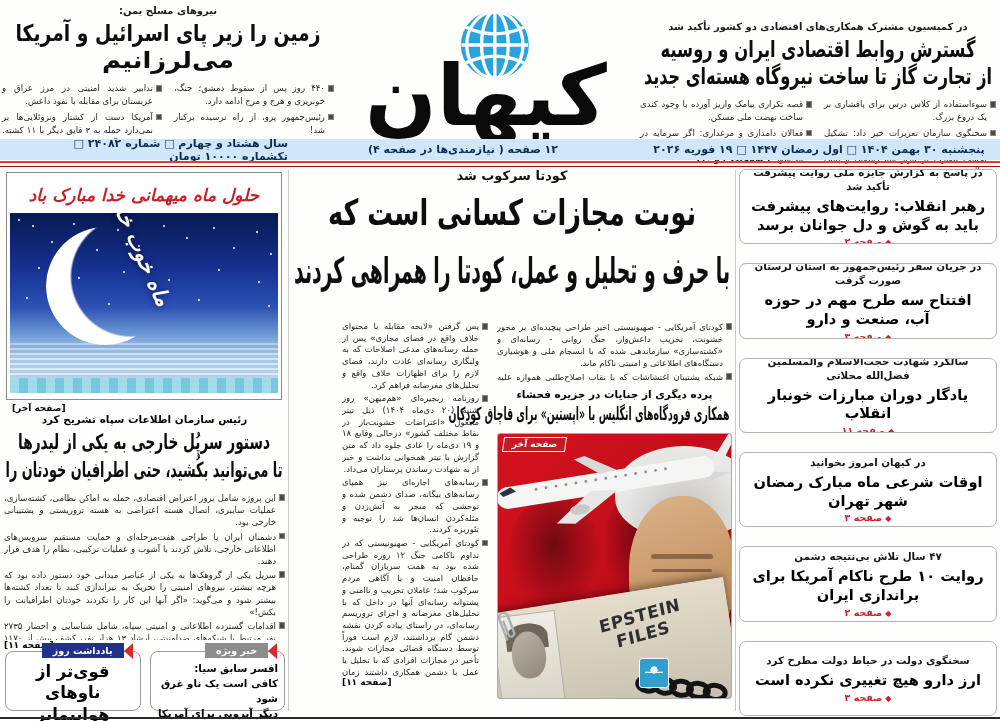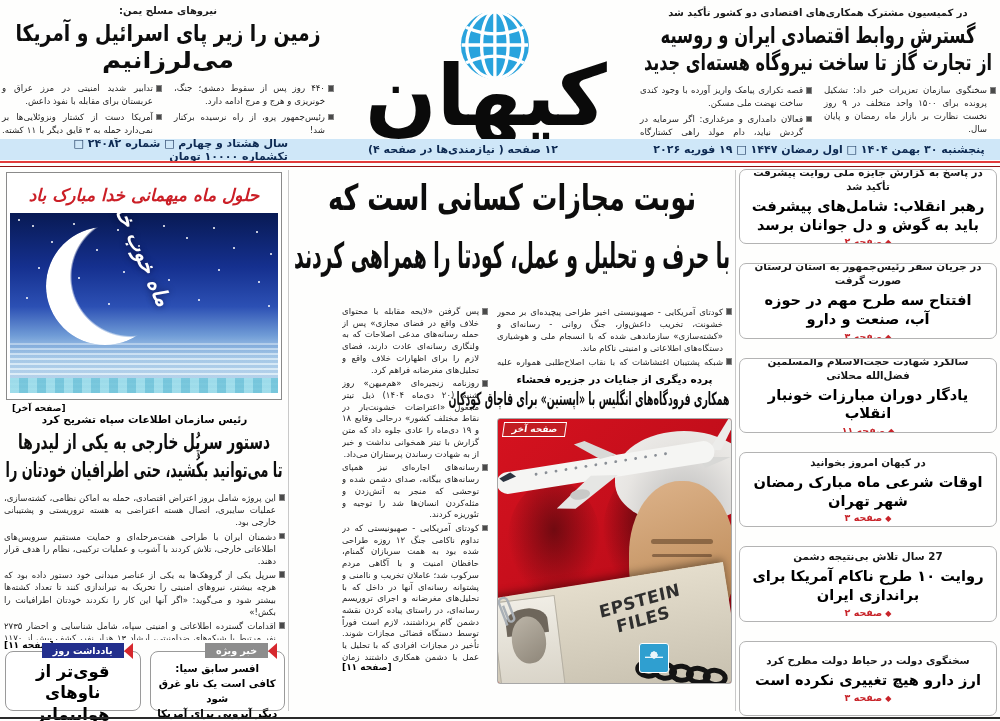--- a/index.html
+++ b/index.html
@@ -2,21 +2,21 @@
 <html dir="rtl" lang="fa"><head>
 <meta charset="utf-8">
 <style>
   * { margin:0; padding:0; box-sizing:border-box; }
   body { background:#e8e8e8; font-family:"DejaVu Sans",sans-serif; }
   .page { position:relative; width:1000px; height:721px; margin:0 auto; background:#fefefd; overflow:hidden; direction:rtl; }
 
   
   .kicker-sm { font-size:10px; font-weight:bold; color:#1a1a1a; text-align:center; }
   svg text { font-family:"DejaVu Sans",sans-serif; font-weight:bold; fill:#0d0d0d; }
-  .story-tr { position:absolute; top:7px; right:4px; width:356px; text-align:center; }
+  .story-tr { position:absolute; top:21px; right:4px; width:356px; text-align:center; }
   .story-tl { position:absolute; top:5px; left:2px; width:332px; text-align:center; }
   .bullets2 { column-count:2; column-gap:12px; direction:rtl; text-align:justify;
               font-size:8.6px; line-height:1.5; margin-top:4px; color:#222; }
   .bl { break-inside:avoid; position:relative; padding-right:9px; margin-bottom:3px; }
   .bl::before { content:""; position:absolute; right:1px; top:4px; width:4.5px; height:4.5px; background:#4a4a4a; outline:1px solid #888; }
   .pref { font-weight:bold; color:#000; }
 
   
   .masthead { position:absolute; top:8px; left:336px; width:300px; height:128px; }
   .mast-title { position:absolute; bottom:-4px; width:100%; text-align:center; font-size:84px; font-weight:bold; color:#0a0a0a; line-height:1.05; letter-spacing:-2px; }
@@ -98,35 +98,36 @@
 
   .sepah { position:absolute; top:413px; left:4px; width:281px; text-align:center; }
   .sp-kicker { font-size:10.5px; font-weight:bold; }
   .sp-bullets { text-align:justify; font-size:8.6px; line-height:1.42; color:#1c1c1c; margin-top:3px; height:148px; overflow:hidden; }
 
   .boxes { position:absolute; bottom:10px; left:5px; width:280px; display:flex; gap:9px; }
   .note-box { flex:1; position:relative; border:1.5px solid #9a9a9a; border-radius:8px; background:#fff; height:60px; padding:9px 6px 3px; text-align:center; }
   .pill { position:absolute; top:-9px; right:16px; color:#fff; font-size:9.5px; font-weight:bold; padding:1.5px 11px 2.5px; white-space:nowrap; }
   .pill-gray { background:#8d8d8d; } .pill-navy { background:#232f8d; }
   .arr { position:absolute; right:-9px; top:50%; transform:translateY(-50%); width:0; height:0; border-top:8px solid transparent; border-bottom:8px solid transparent; border-right:9px solid #d6282e; }
-  .kb-line { font-size:10.3px; font-weight:bold; line-height:1.45; }
+  .kb-line { font-size:10.3px; font-weight:bold; line-height:1.45;text-align:right; }
   .yd-title { font-size:16.5px; font-weight:bold; line-height:1.3; }
 </style>
 </head>
 <body>
 
 <div class="page">
 
   <div class="story-tr">
     <div class="kicker-sm">در کمیسیون مشترک همکاری‌های اقتصادی دو کشور تأکید شد</div>
     <svg width="356" height="58">
       <text x="178" y="25" text-anchor="middle" font-size="23" textLength="315" lengthAdjust="spacingAndGlyphs">گسترش روابط اقتصادی ایران و روسیه</text>
       <text x="178" y="52" text-anchor="middle" font-size="23" textLength="348" lengthAdjust="spacingAndGlyphs">از تجارت گاز تا ساخت نیروگاه هسته‌ای جدید</text>
     </svg>
     <div class="bullets2">
+      <div class="bl"><span>سوءاستفاده از کلاس درس برای پافشاری بر یک دروغ بزرگ.</span></div>
       <div class="bl"><span>سخنگوی سازمان تعزیرات خبر داد: تشکیل پرونده برای ۱۵۰۰ واحد متخلف در ۹ روز نخست نظارت بر بازار ماه رمضان و پایان سال.</span></div>
       <div class="bl"><span>قصه تکراری پیامک واریز آورده با وجود کندی ساخت نهضت ملی مسکن.</span></div>
       <div class="bl"><span>فعالان دامداری و مرغداری: اگر سرمایه در گردش نیاید، دام مولد راهی کشتارگاه می‌شود.</span> <span class="pref">[ صفحات ۴ و ۱۰]</span></div>
     </div>
   </div>
 
   <div class="masthead">
     <svg class="globe" viewBox="0 0 100 100">
       <circle cx="50" cy="50" r="46" fill="#29a3dd"></circle>
       <g stroke="#fff" stroke-width="4.5" fill="none">
@@ -160,21 +161,21 @@
     <div class="ds-c">۱۲ صفحه ( نیازمندی‌ها در صفحه ۴)</div>
     <div class="ds-l">سال هشتاد و چهارم □ شماره ۲۴۰۸۲ □ تکشماره ۱۰۰۰۰ تومان</div>
   </div>
   <div class="red-rule"></div>
   <div class="vdiv vd1"></div>
   <div class="vdiv vd2"></div>
 
   <div class="sidebar">
     <div class="sb-box">
       <div class="sb-kicker">در پاسخ به گزارش جایزه ملی روایت پیشرفت تأکید شد</div>
-      <div class="sb-head">رهبر انقلاب: شامل‌های پیشرفت باید به گوش و دل جوانان برسد</div>
+      <div class="sb-head">رهبر انقلاب: روایت‌های پیشرفت باید به گوش و دل جوانان برسد</div>
       <div class="sb-page">
           <span class="pmark"></span>
           <span>صفحه ۲</span>
         </div>
     </div>
     <div class="sb-box">
       <div class="sb-kicker">در جریان سفر رئیس‌جمهور به استان لرستان صورت گرفت</div>
       <div class="sb-head">افتتاح سه طرح مهم در حوزه آب، صنعت و دارو</div>
       <div class="sb-page">
           <span class="pmark"></span>
@@ -191,38 +192,39 @@
     </div>
     <div class="sb-box">
       <div class="sb-kicker">در کیهان امروز بخوانید</div>
       <div class="sb-head">اوقات شرعی ماه مبارک رمضان شهر تهران</div>
       <div class="sb-page">
           <span class="pmark"></span>
           <span>صفحه ۳</span>
         </div>
     </div>
     <div class="sb-box">
-      <div class="sb-kicker">27 سال تلاش بی‌نتیجه دشمن</div>
+      <div class="sb-kicker">۴۷ سال تلاش بی‌نتیجه دشمن</div>
       <div class="sb-head">روایت ۱۰ طرح ناکام آمریکا برای براندازی ایران</div>
       <div class="sb-page">
           <span class="pmark"></span>
           <span>صفحه ۲</span>
         </div>
     </div>
     <div class="sb-box">
       <div class="sb-kicker">سخنگوی دولت در حیاط دولت مطرح کرد</div>
       <div class="sb-head">ارز دارو هیچ تغییری نکرده است</div>
       <div class="sb-page">
           <span class="pmark"></span>
           <span>صفحه ۳</span>
         </div>
     </div>
   </div>
 
   <div class="mid">
+    <div class="mid-kicker">کودتا سرکوب شد</div>
     <svg width="440" height="112">
       <text x="220" y="42" text-anchor="middle" font-size="36" textLength="368" lengthAdjust="spacingAndGlyphs">نوبت مجازات کسانی است که</text>
       <text x="220" y="100" text-anchor="middle" font-size="36" textLength="436" lengthAdjust="spacingAndGlyphs">با حرف و تحلیل و عمل، کودتا را همراهی کردند</text>
     </svg>
     <div class="mid-cols">
       <div class="mid-right">
         <div class="paras">
           <div class="para">کودتای آمریکایی - صهیونیستی اخیر طراحی پیچیده‌ای بر محور خشونت، تخریب داعش‌وار، جنگ روانی - رسانه‌ای و «کشته‌سازی» سازماندهی شده که با انسجام ملی و هوشیاری دستگاه‌های اطلاعاتی و امنیتی ناکام ماند.</div>
           <div class="para">شبکه پشتیبان اغتشاشات که با نقاب اصلاح‌طلبی همواره علیه منافع ملی و ضد امنیت ملی اقدام می‌کند با استفاده از تحلیل‌های دوسویه نه تنها فضا را برای حضور و اقدام دشمن حاضر می‌کند بلکه در مقام معاون و همکار بیگانگان ظاهر می‌شود.</div>
         </div>

